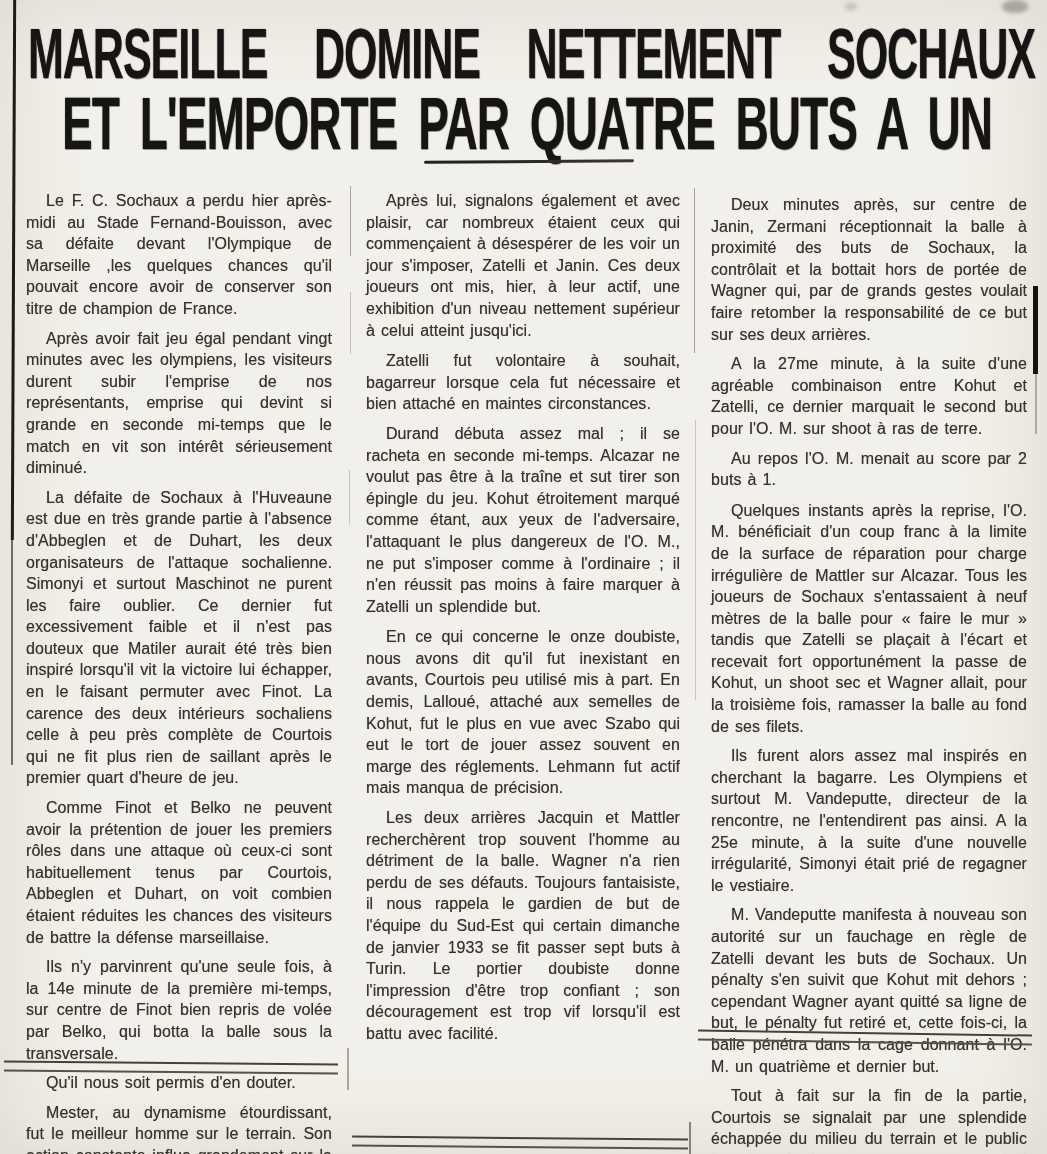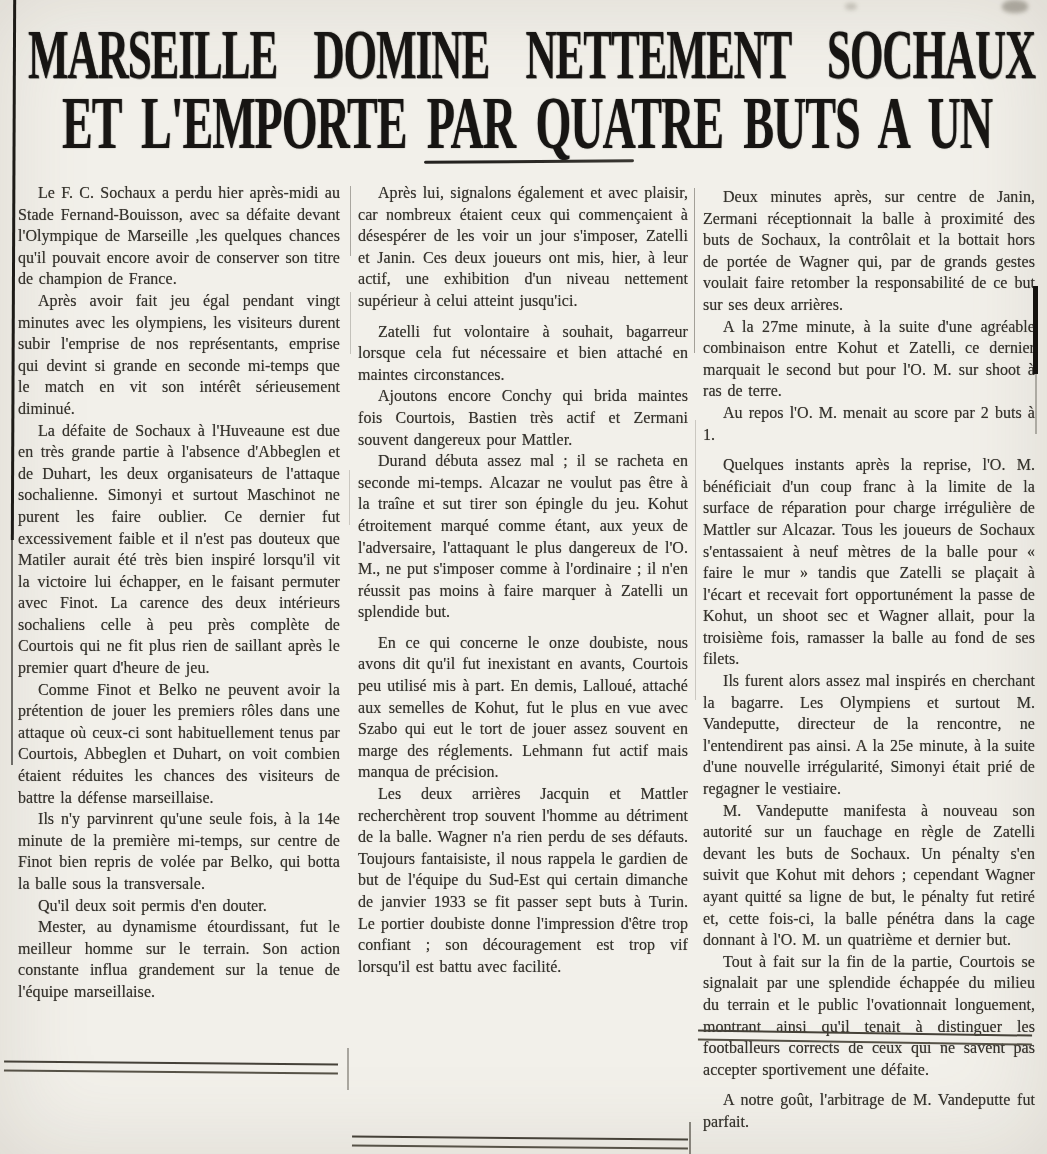--- a/index.html
+++ b/index.html
@@ -1,20 +1,20 @@
 <!DOCTYPE html>
 <html lang="fr"><head>
 <meta charset="utf-8">
 <style>
   html,body{margin:0;padding:0;background:#e8e6e0;}
   .page{
     position:relative;width:1047px;height:1154px;overflow:hidden;
     background:#f2f0ea;
     box-shadow:inset 0 0 90px rgba(120,112,95,.18);
-    font-family:Liberation Serif, serif;
+    font-family:Liberation Sans, sans-serif;
   }
   
   .headline-line{
     position:absolute;font-weight:bold;color:#171513;line-height:1;
     text-align:justify;text-align-last:justify;
     transform:scale(1,1.62);transform-origin:top left;
     letter-spacing:-1px;
     text-shadow:0 0 1px rgba(15,13,10,.5), 0.5px 0.5px 0 rgba(15,13,10,.35);
   }
   #hl1{left:28px;top:20px;width:1007px;font-size:43px;}
@@ -24,21 +24,21 @@
     background:linear-gradient(90deg,#24221f 0 30%,#3a3732);
     transform:rotate(-0.4deg);border-radius:2px;
   }
   
   .col{
     position:absolute;top:182px;font-size:16px;line-height:21.6px;color:#36332d;
     text-align:justify;word-spacing:1.6px;letter-spacing:.05px;
     text-shadow:0 0 .7px rgba(54,51,45,.6);
     hyphens:auto;-webkit-hyphens:auto;
   }
-  .col p{margin:0;text-indent:20px;}
+  .col p{margin:8px;text-indent:20px;}
   .col p.gap{margin-top:9px;}
   #col1{left:18px;width:322px;}
   #col2{left:358px;width:330px;}
   #col3{left:703px;width:332px;top:186px;}
   
   .double-rule{
     position:absolute;height:7px;
     border-top:2px solid #454138;border-bottom:2px solid #565247;
   }
   #rule1{left:4px;top:1062px;width:334px;transform:rotate(0.5deg);}
@@ -69,28 +69,27 @@
   <div id="hl1" class="headline-line">MARSEILLE DOMINE NETTEMENT SOCHAUX</div>
   <div id="hl2" class="headline-line">ET L'EMPORTE PAR QUATRE BUTS A UN</div>
   <div class="hl-divider"></div>
 
   <div id="col1" class="col">
     <p>Le F. C. Sochaux a perdu hier après-midi au Stade Fernand-Bouisson, avec sa défaite devant l'Olympique de Marseille ,les quelques chances qu'il pouvait encore avoir de conserver son titre de champion de France.</p>
     <p>Après avoir fait jeu égal pendant vingt minutes avec les olympiens, les visiteurs durent subir l'emprise de nos représentants, emprise qui devint si grande en seconde mi-temps que le match en vit son intérêt sérieusement diminué.</p>
     <p>La défaite de Sochaux à l'Huveaune est due en très grande partie à l'absence d'Abbeglen et de Duhart, les deux organisateurs de l'attaque sochalienne. Simonyi et surtout Maschinot ne purent les faire oublier. Ce dernier fut excessivement faible et il n'est pas douteux que Matiler aurait été très bien inspiré lorsqu'il vit la victoire lui échapper, en le faisant permuter avec Finot. La carence des deux intérieurs sochaliens celle à peu près complète de Courtois qui ne fit plus rien de saillant après le premier quart d'heure de jeu.</p>
     <p>Comme Finot et Belko ne peuvent avoir la prétention de jouer les premiers rôles dans une attaque où ceux-ci sont habituellement tenus par Courtois, Abbeglen et Duhart, on voit combien étaient réduites les chances des visiteurs de battre la défense marseillaise.</p>
     <p>Ils n'y parvinrent qu'une seule fois, à la 14e minute de la première mi-temps, sur centre de Finot bien repris de volée par Belko, qui botta la balle sous la transversale.</p>
-    <p>Qu'il deux soit permis d'en douter.</p>
+    <p>Qu'il nous soit permis d'en douter.</p>
     <p>Mester, au dynamisme étourdissant, fut le meilleur homme sur le terrain. Son action constante influa grandement sur la tenue de l'équipe marseillaise.</p>
   </div>
 
   <div id="col2" class="col">
     <p>Après lui, signalons également et avec plaisir, car nombreux étaient ceux qui commençaient à désespérer de les voir un jour s'imposer, Zatelli et Janin. Ces deux joueurs ont mis, hier, à leur actif, une exhibition d'un niveau nettement supérieur à celui atteint jusqu'ici.</p>
     <p class="gap">Zatelli fut volontaire à souhait, bagarreur lorsque cela fut nécessaire et bien attaché en maintes circonstances.</p>
-    <p>Ajoutons encore Conchy qui brida maintes fois Courtois, Bastien très actif et Zermani souvent dangereux pour Mattler.</p>
     <p>Durand débuta assez mal ; il se racheta en seconde mi-temps. Alcazar ne voulut pas être à la traîne et sut tirer son épingle du jeu. Kohut étroitement marqué comme étant, aux yeux de l'adversaire, l'attaquant le plus dangereux de l'O. M., ne put s'imposer comme à l'ordinaire ; il n'en réussit pas moins à faire marquer à Zatelli un splendide but.</p>
     <p class="gap">En ce qui concerne le onze doubiste, nous avons dit qu'il fut inexistant en avants, Courtois peu utilisé mis à part. En demis, Lalloué, attaché aux semelles de Kohut, fut le plus en vue avec Szabo qui eut le tort de jouer assez souvent en marge des réglements. Lehmann fut actif mais manqua de précision.</p>
     <p>Les deux arrières Jacquin et Mattler recherchèrent trop souvent l'homme au détriment de la balle. Wagner n'a rien perdu de ses défauts. Toujours fantaisiste, il nous rappela le gardien de but de l'équipe du Sud-Est qui certain dimanche de janvier 1933 se fit passer sept buts à Turin. Le portier doubiste donne l'impression d'être trop confiant ; son découragement est trop vif lorsqu'il est battu avec facilité.</p>
 
   </div>
 
   <div id="col3" class="col">
     <p>Deux minutes après, sur centre de Janin, Zermani réceptionnait la balle à proximité des buts de Sochaux, la contrôlait et la bottait hors de portée de Wagner qui, par de grands gestes voulait faire retomber la responsabilité de ce but sur ses deux arrières.</p>
     <p>A la 27me minute, à la suite d'une agréable combinaison entre Kohut et Zatelli, ce dernier marquait le second but pour l'O. M. sur shoot à ras de terre.</p>
     <p>Au repos l'O. M. menait au score par 2 buts à 1.</p>

